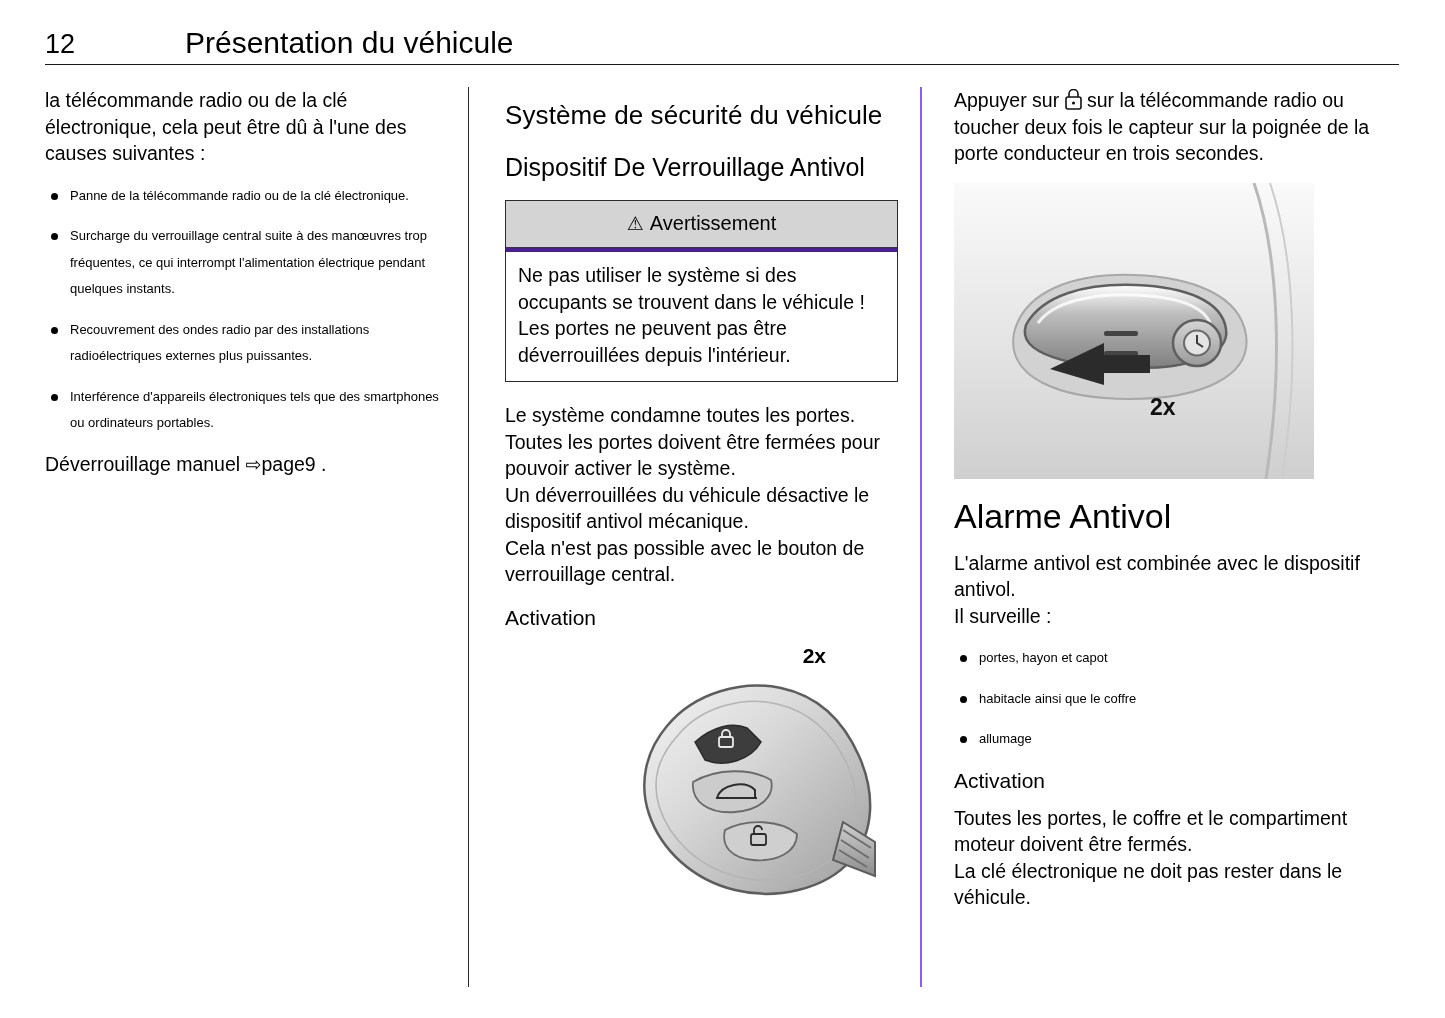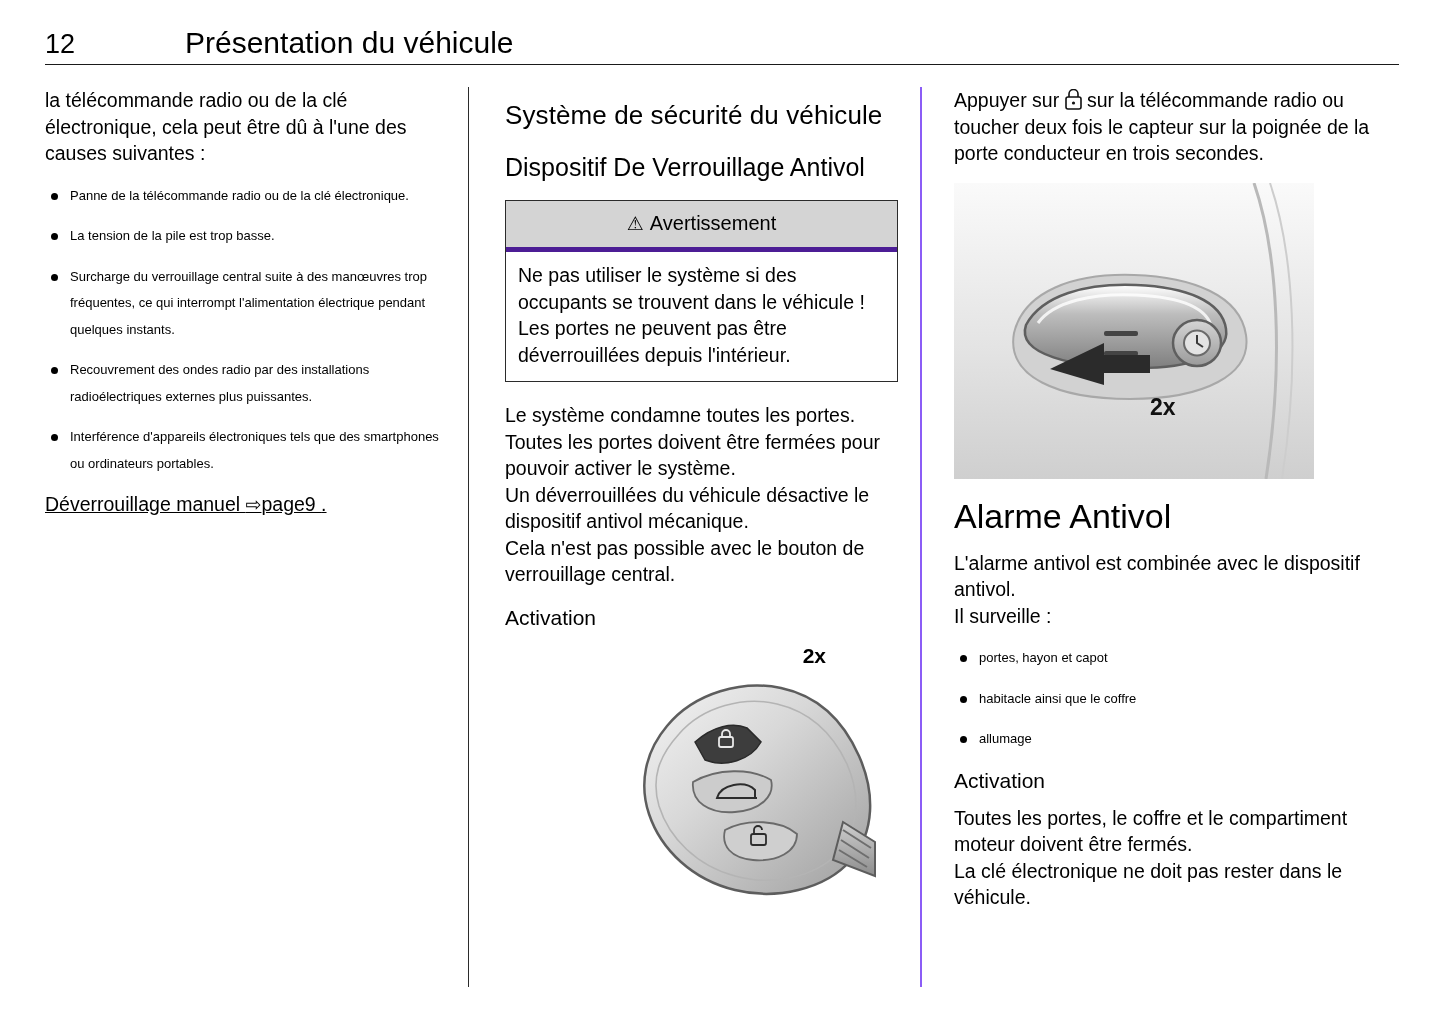--- a/index.html
+++ b/index.html
@@ -159,27 +159,26 @@
     <div class="header-title">Présentation du véhicule</div>
   </div>
 
   <div class="columns">
 
     <div class="col col-1">
       <p class="body">la télécommande radio ou de la clé électronique, cela peut être dû à l'une des causes suivantes :</p>
 
       <ul class="bullets">
         <li>Panne de la télécommande radio ou de la clé électronique.</li>
-        <li>La tension de la pile est trop basse.</li>
         <li>Surcharge du verrouillage central suite à des manœuvres trop fréquentes, ce qui interrompt l'alimentation électrique pendant quelques instants.</li>
         <li>Recouvrement des ondes radio par des installations radioélectriques externes plus puissantes.</li>
         <li>Interférence d'appareils électroniques tels que des smartphones ou ordinateurs portables.</li>
       </ul>
 
-      <p class="body" style="margin-top:4px;text-decoration:underline;">
+      <p class="body" style="margin-top:4px;">
         <span>Déverrouillage manuel </span><span class="ref-arrow">⇨</span><span>page9 </span><span>.</span>
       </p>
     </div>
 
     <div class="col col-2">
       <h1 class="sec">Système de sécurité du véhicule</h1>
       <h2 class="sub">Dispositif De Verrouillage Antivol</h2>
 
       <div class="warning-box">
         <div class="warning-head">

